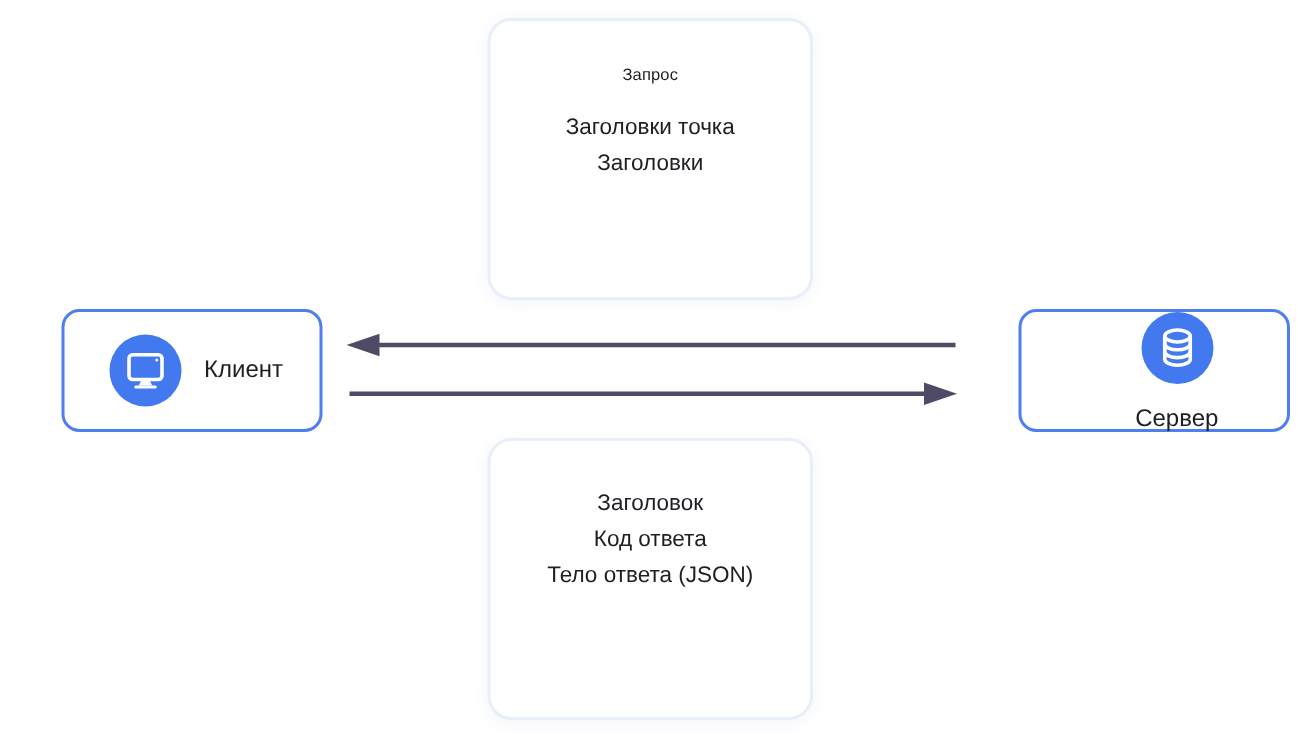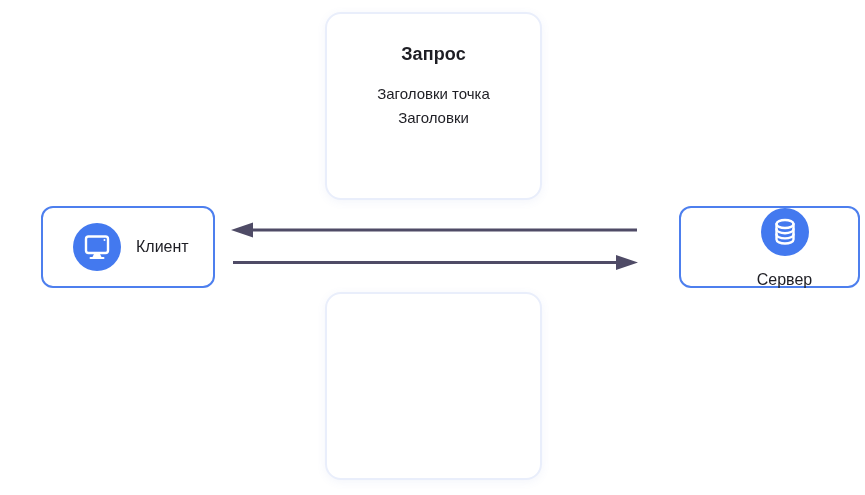--- a/index.html
+++ b/index.html
@@ -32,22 +32,22 @@
     border: 2px solid var(--card-border);
     border-radius: 16px;
     box-shadow: 0 2px 10px rgba(90, 110, 200, 0.07);
     text-align: center;
     padding-top: 30px;
   }
   .card-request { top: 12px; }
   .card-response { top: 292px; }
 
   .card-title {
-    font-size: 18px;
-    font-weight: bold;
+    font-size: 11px;
+    font-weight: normal;
     letter-spacing: 0.1px;
     margin-bottom: 17px;
   }
   .card-items { font-size: 15px; line-height: 24px; }
 
   
   .node {
     position: absolute;
     top: 206px;
     height: 82px;
@@ -125,15 +125,20 @@
         <ellipse cx="24" cy="16" rx="8.5" ry="4" fill="none" stroke="#ffffff" stroke-width="2.4"></ellipse>
         <path d="M15.5 16 V31.5 A8.5 4 0 0 0 32.5 31.5 V16" fill="none" stroke="#ffffff" stroke-width="2.4" stroke-linecap="round"></path>
         <path d="M15.5 21.2 A8.5 4 0 0 0 32.5 21.2" fill="none" stroke="#ffffff" stroke-width="2.4" stroke-linecap="round"></path>
         <path d="M15.5 26.4 A8.5 4 0 0 0 32.5 26.4" fill="none" stroke="#ffffff" stroke-width="2.4" stroke-linecap="round"></path>
       </svg>
     </span>
     <span class="node-label">Сервер</span>
   </div>
 
   <section class="card card-response">
+    <div class="card-items">
+      <div>Заголовок</div>
+      <div>Код ответа</div>
+      <div>Тело ответа (JSON)</div>
+    </div>
   </section>
 
 </div>
 
 </body></html>

